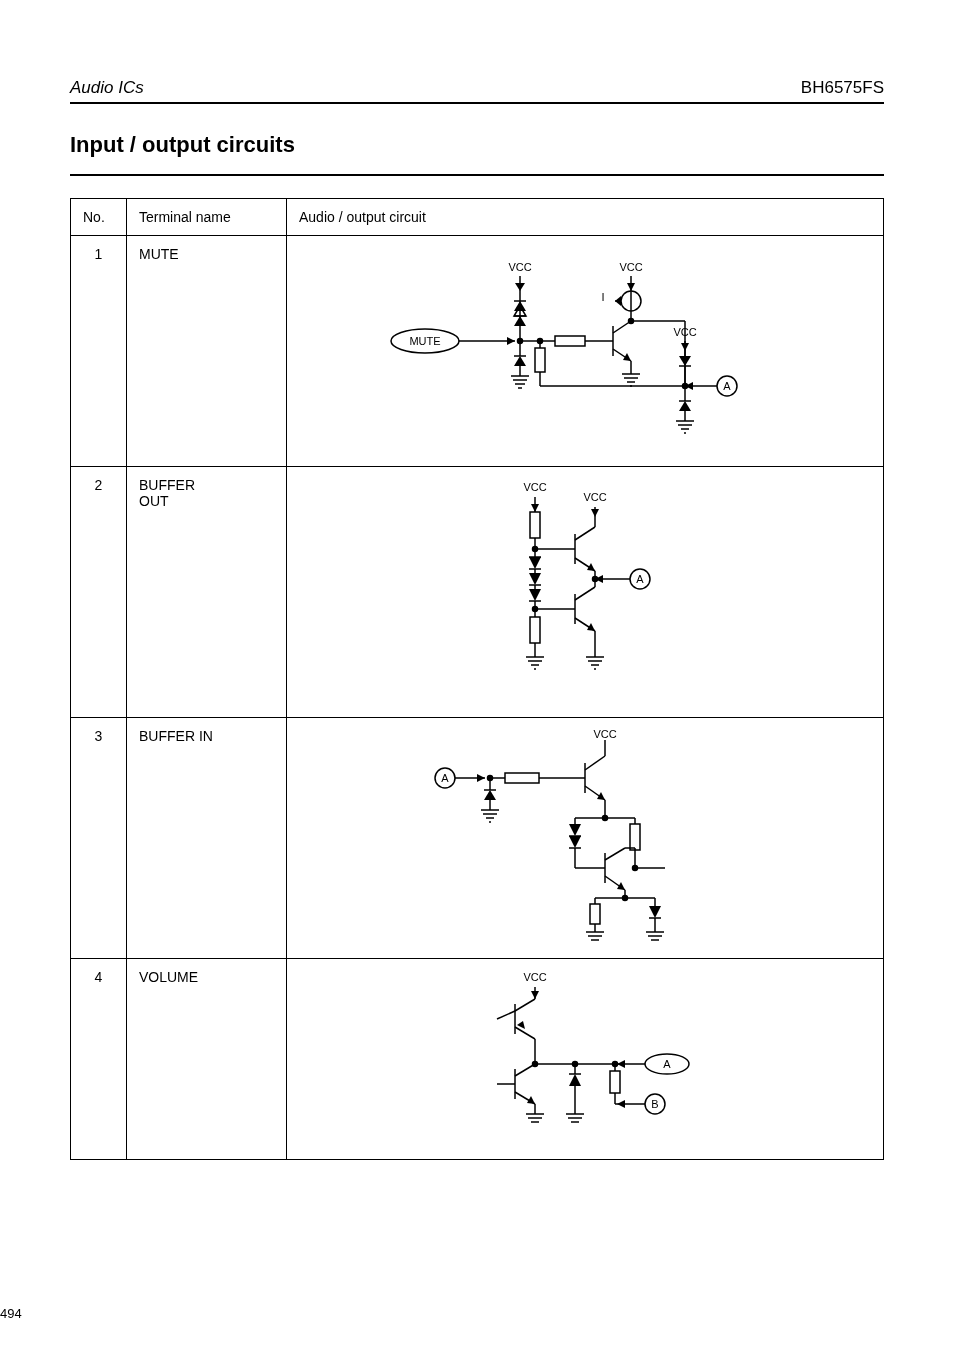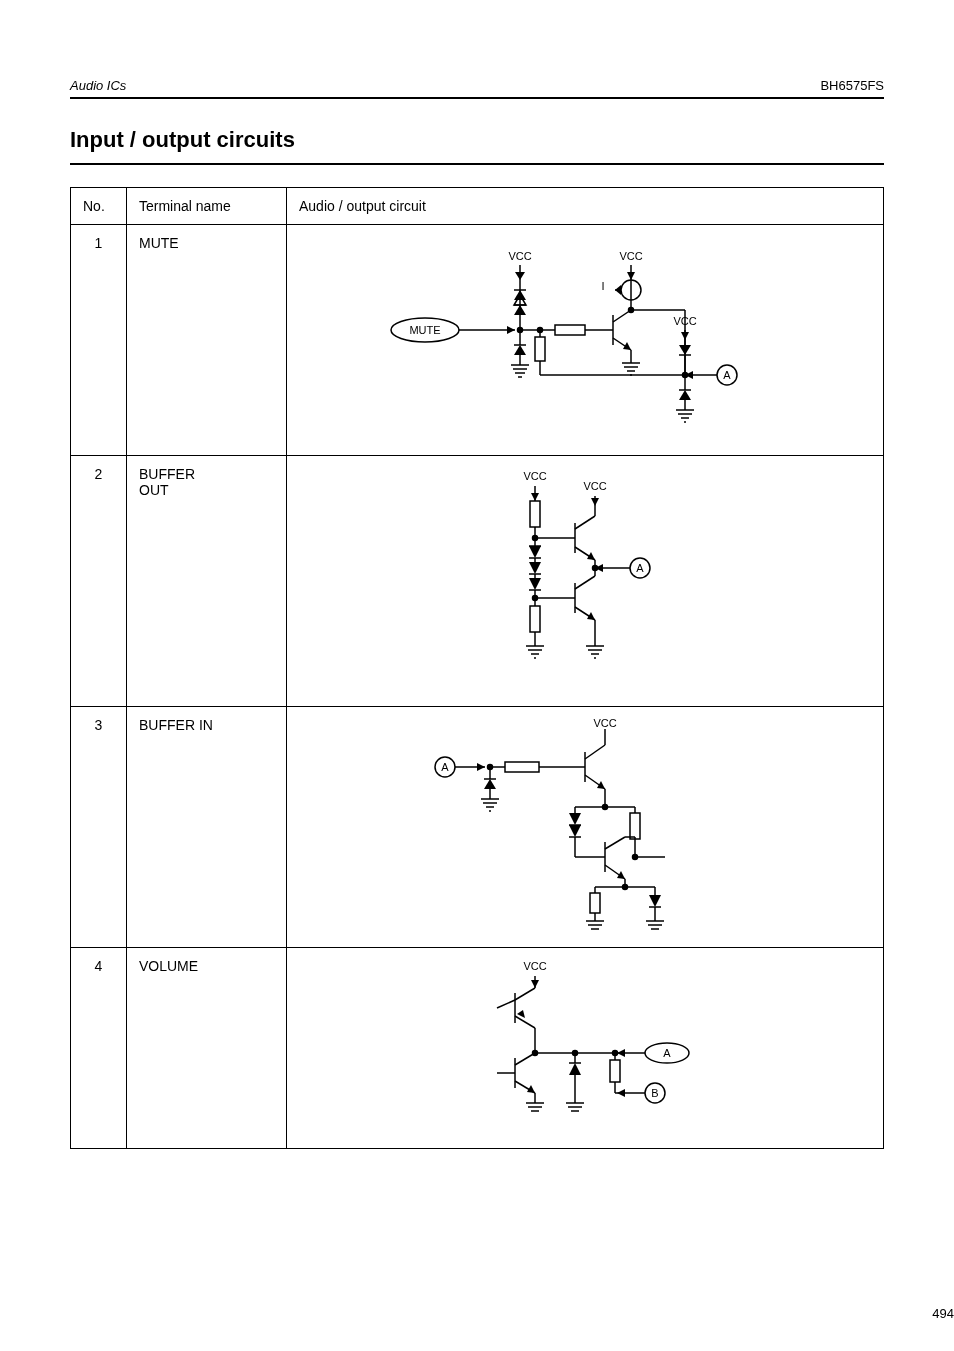--- a/index.html
+++ b/index.html
@@ -1,31 +1,31 @@
 <!DOCTYPE html>
 <html><head>
 <meta charset="utf-8">
 <style>
   * { box-sizing: border-box; margin: 0; padding: 0; }
   html, body { width: 954px; height: 1351px; background: #fff; font-family: Arial, Helvetica, sans-serif; color: #000; }
   .page { padding: 78px 70px 40px 70px; }
-  .hdr-row1 { display: flex; justify-content: space-between; align-items: flex-end; font-size: 13px; margin-bottom: 4px; }
+  .hdr-row1 { display: flex; justify-content: space-between; align-items: flex-end; font-size: 17px; margin-bottom: 4px; }
   .hdr-row1 .brand { font-style: italic; }
   .hr1 { border: none; border-top: 2px solid #000; margin-bottom: 28px; }
-  .sec-title { font-size: 22px; font-weight: bold; margin-bottom: 10px; }
+  .sec-title { font-size: 22px; font-weight: bold; margin-bottom: 16px; }
   .hr2 { border: none; border-top: 2px solid #000; margin-bottom: 22px; }
   table { border-collapse: collapse; width: 100%; }
   th, td { border: 1px solid #000; padding: 10px 12px; font-size: 14px; vertical-align: top; }
   thead th { text-align: left; font-weight: normal; }
   td.no { width: 56px; text-align: center; }
   td.name { width: 160px; }
   td.circ { position: relative; }
   .svgwrap { width: 100%; display: flex; justify-content: center; }
   svg text { font-family: Arial, sans-serif; }
-  .footer { position: absolute; left: 0; right: 0; bottom: 30px; text-align: right; font-size: 13px; width: 954px; }
+  .footer { position: absolute; left: 0; right: 0; bottom: 30px; text-align: left; font-size: 13px; width: 954px; }
 </style>
 </head>
 <body>
 
 <div class="page">
   <div class="hdr-row1">
     <span class="brand">Audio ICs</span>
     <span>BH6575FS</span>
   </div>
   <hr class="hr1">

